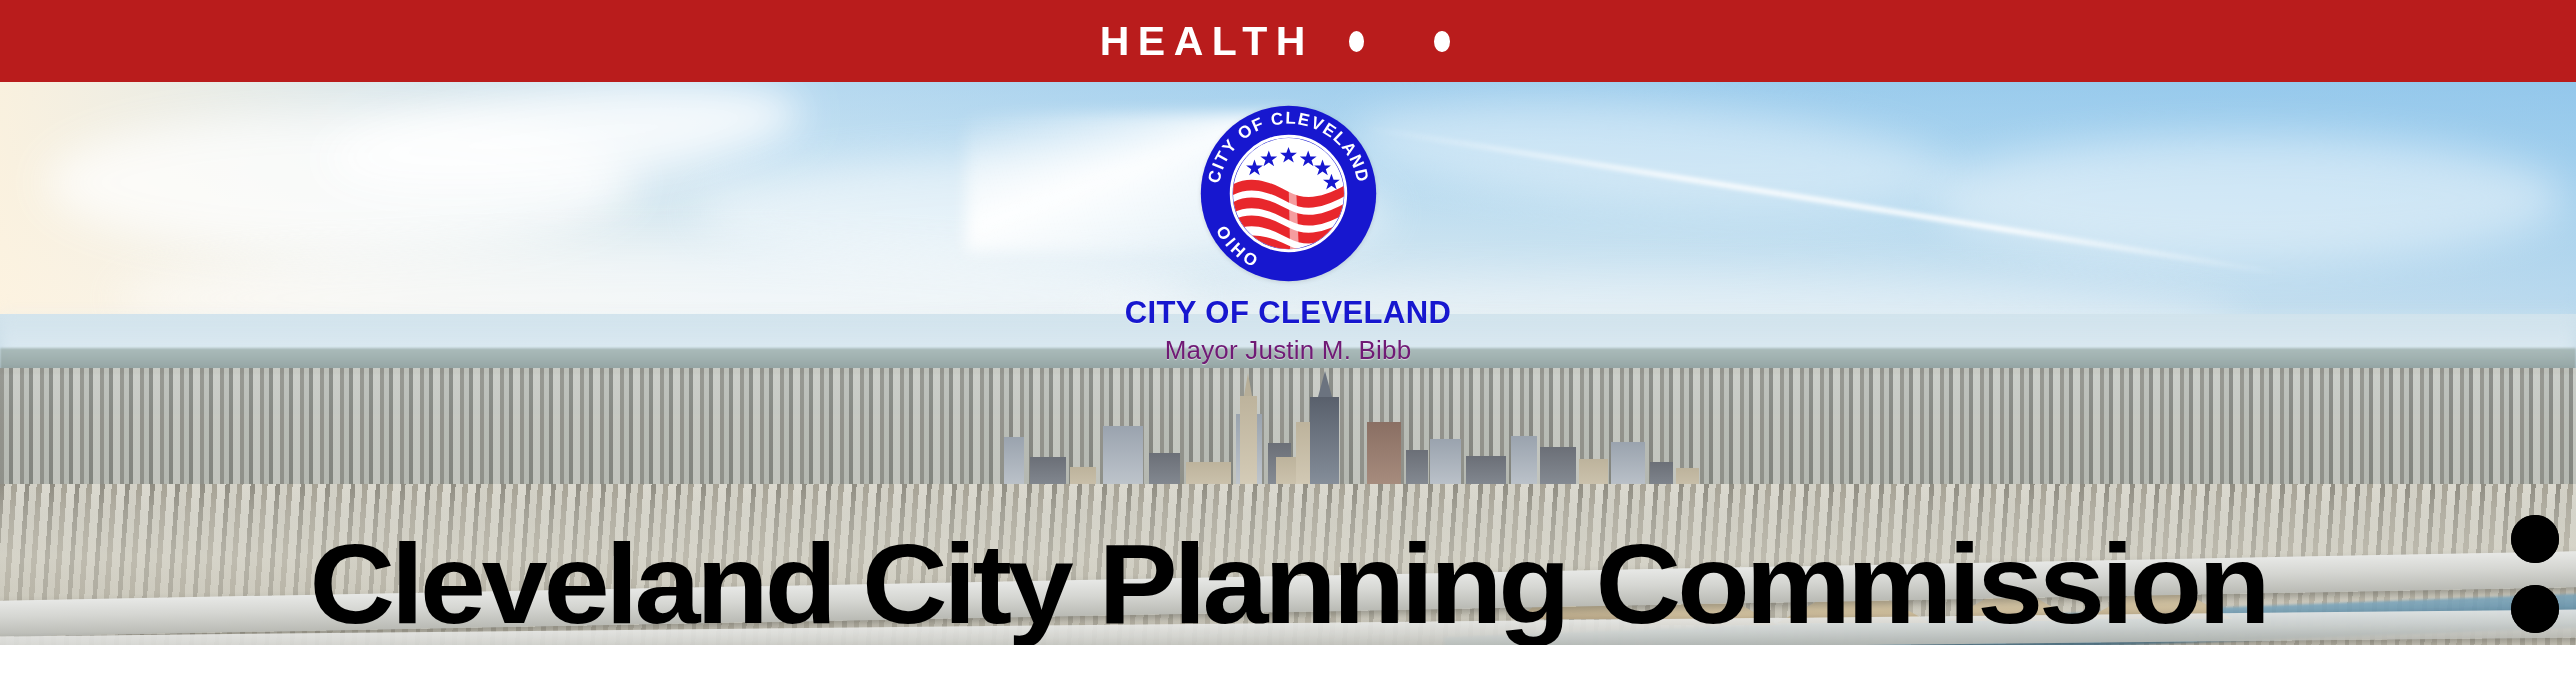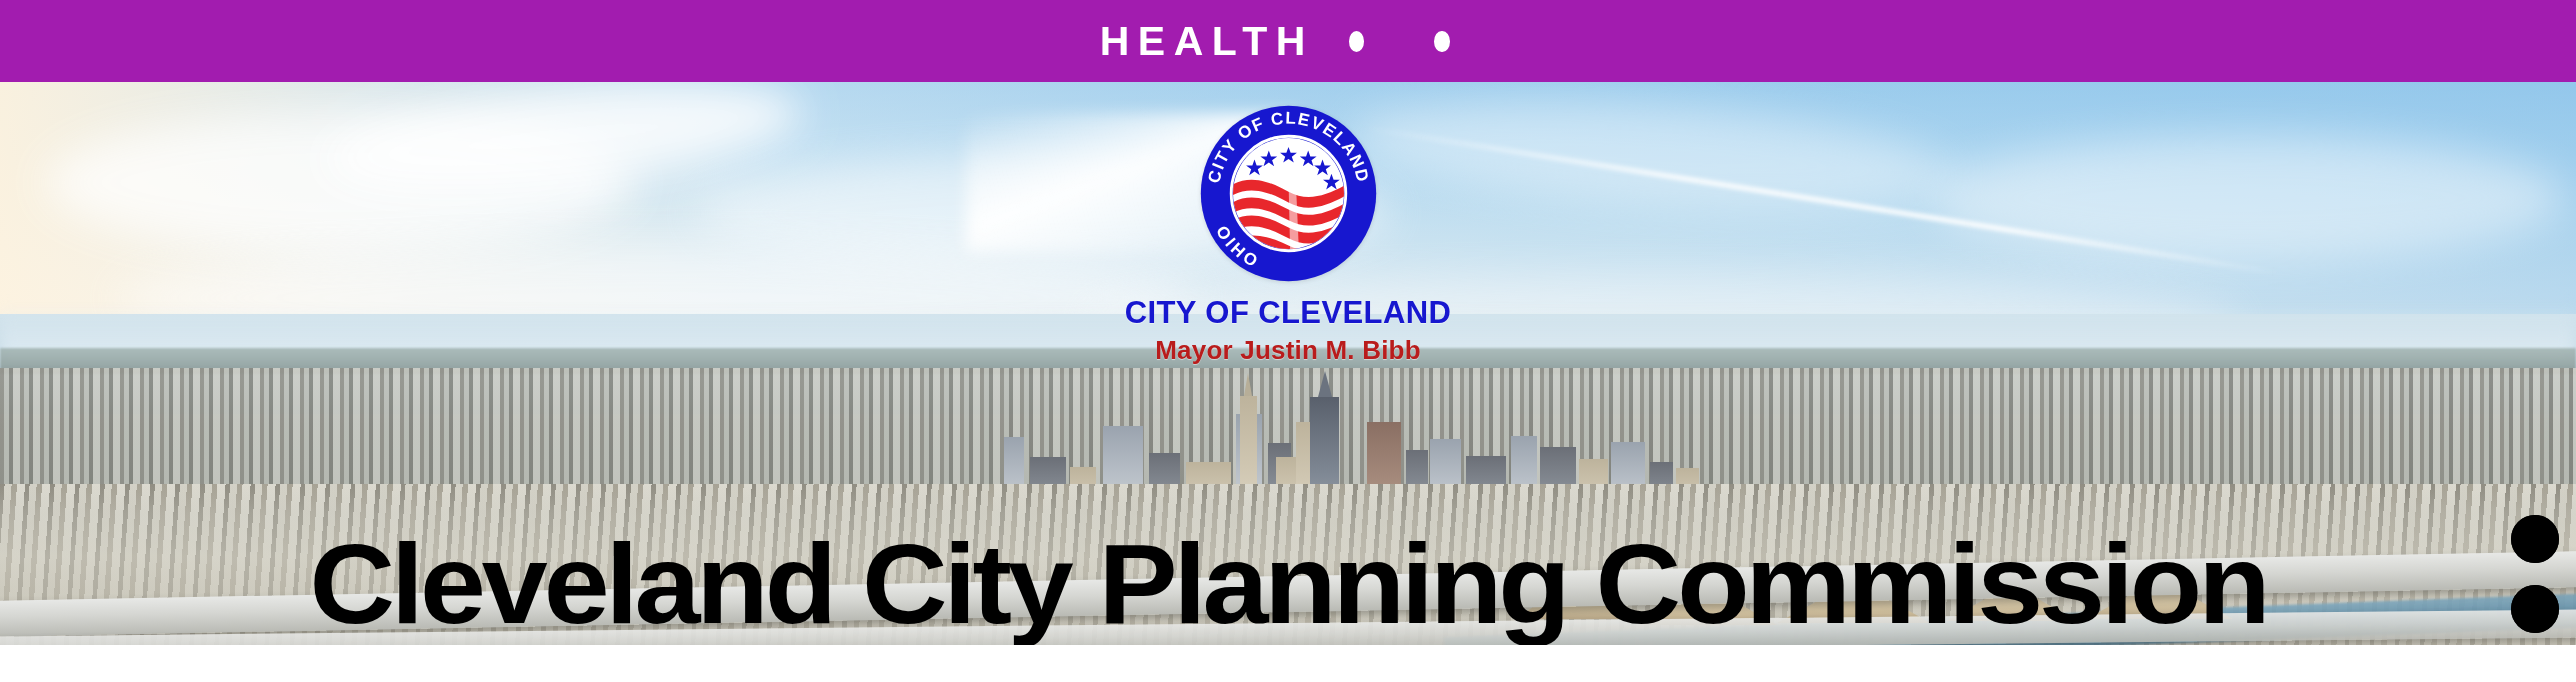--- a/index.html
+++ b/index.html
@@ -9,21 +9,21 @@
     background:#ffffff;
     font-family:"Liberation Sans", sans-serif;
     overflow:hidden;
   }
 
   #page { position:relative; width:2576px; height:682px; background:#fff; }
 
   
   .tagline-bar{
     position:absolute; left:0; top:0; width:2576px; height:82px;
-    background:#a21caf;
+    background:#b91c1c;
     display:flex; align-items:center; justify-content:center;
   }
   .tagline-inner{
     display:flex; align-items:center; justify-content:center;
     gap:0; white-space:nowrap;
   }
   .tagline-word{
     color:#ffffff;
     font-family:"Liberation Sans", sans-serif;
     font-weight:700;
@@ -174,23 +174,23 @@
     color:#1717cf;
     font-family:"Liberation Sans", sans-serif;
     font-weight:700;
     font-size:31px;
     letter-spacing:0.4px;
     line-height:1;
     text-shadow:0 0.8px 0.8px rgba(255,255,255,0.5);
   }
   .mayor-name{
     margin-top:9.3px;
-    color:#b91c1c;
-    font-family:"Liberation Sans", sans-serif;
-    font-weight:700;
+    color:#701a75;
+    font-family:"Liberation Sans", sans-serif;
+    font-weight:400;
     font-size:26px;
     letter-spacing:0.2px;
     line-height:1;
     text-shadow:0 0.8px 0.8px rgba(255,255,255,0.5);
   }
 
   
   .main-title{
     position:absolute; left:0; top:445px; width:2576px;
     text-align:center;

